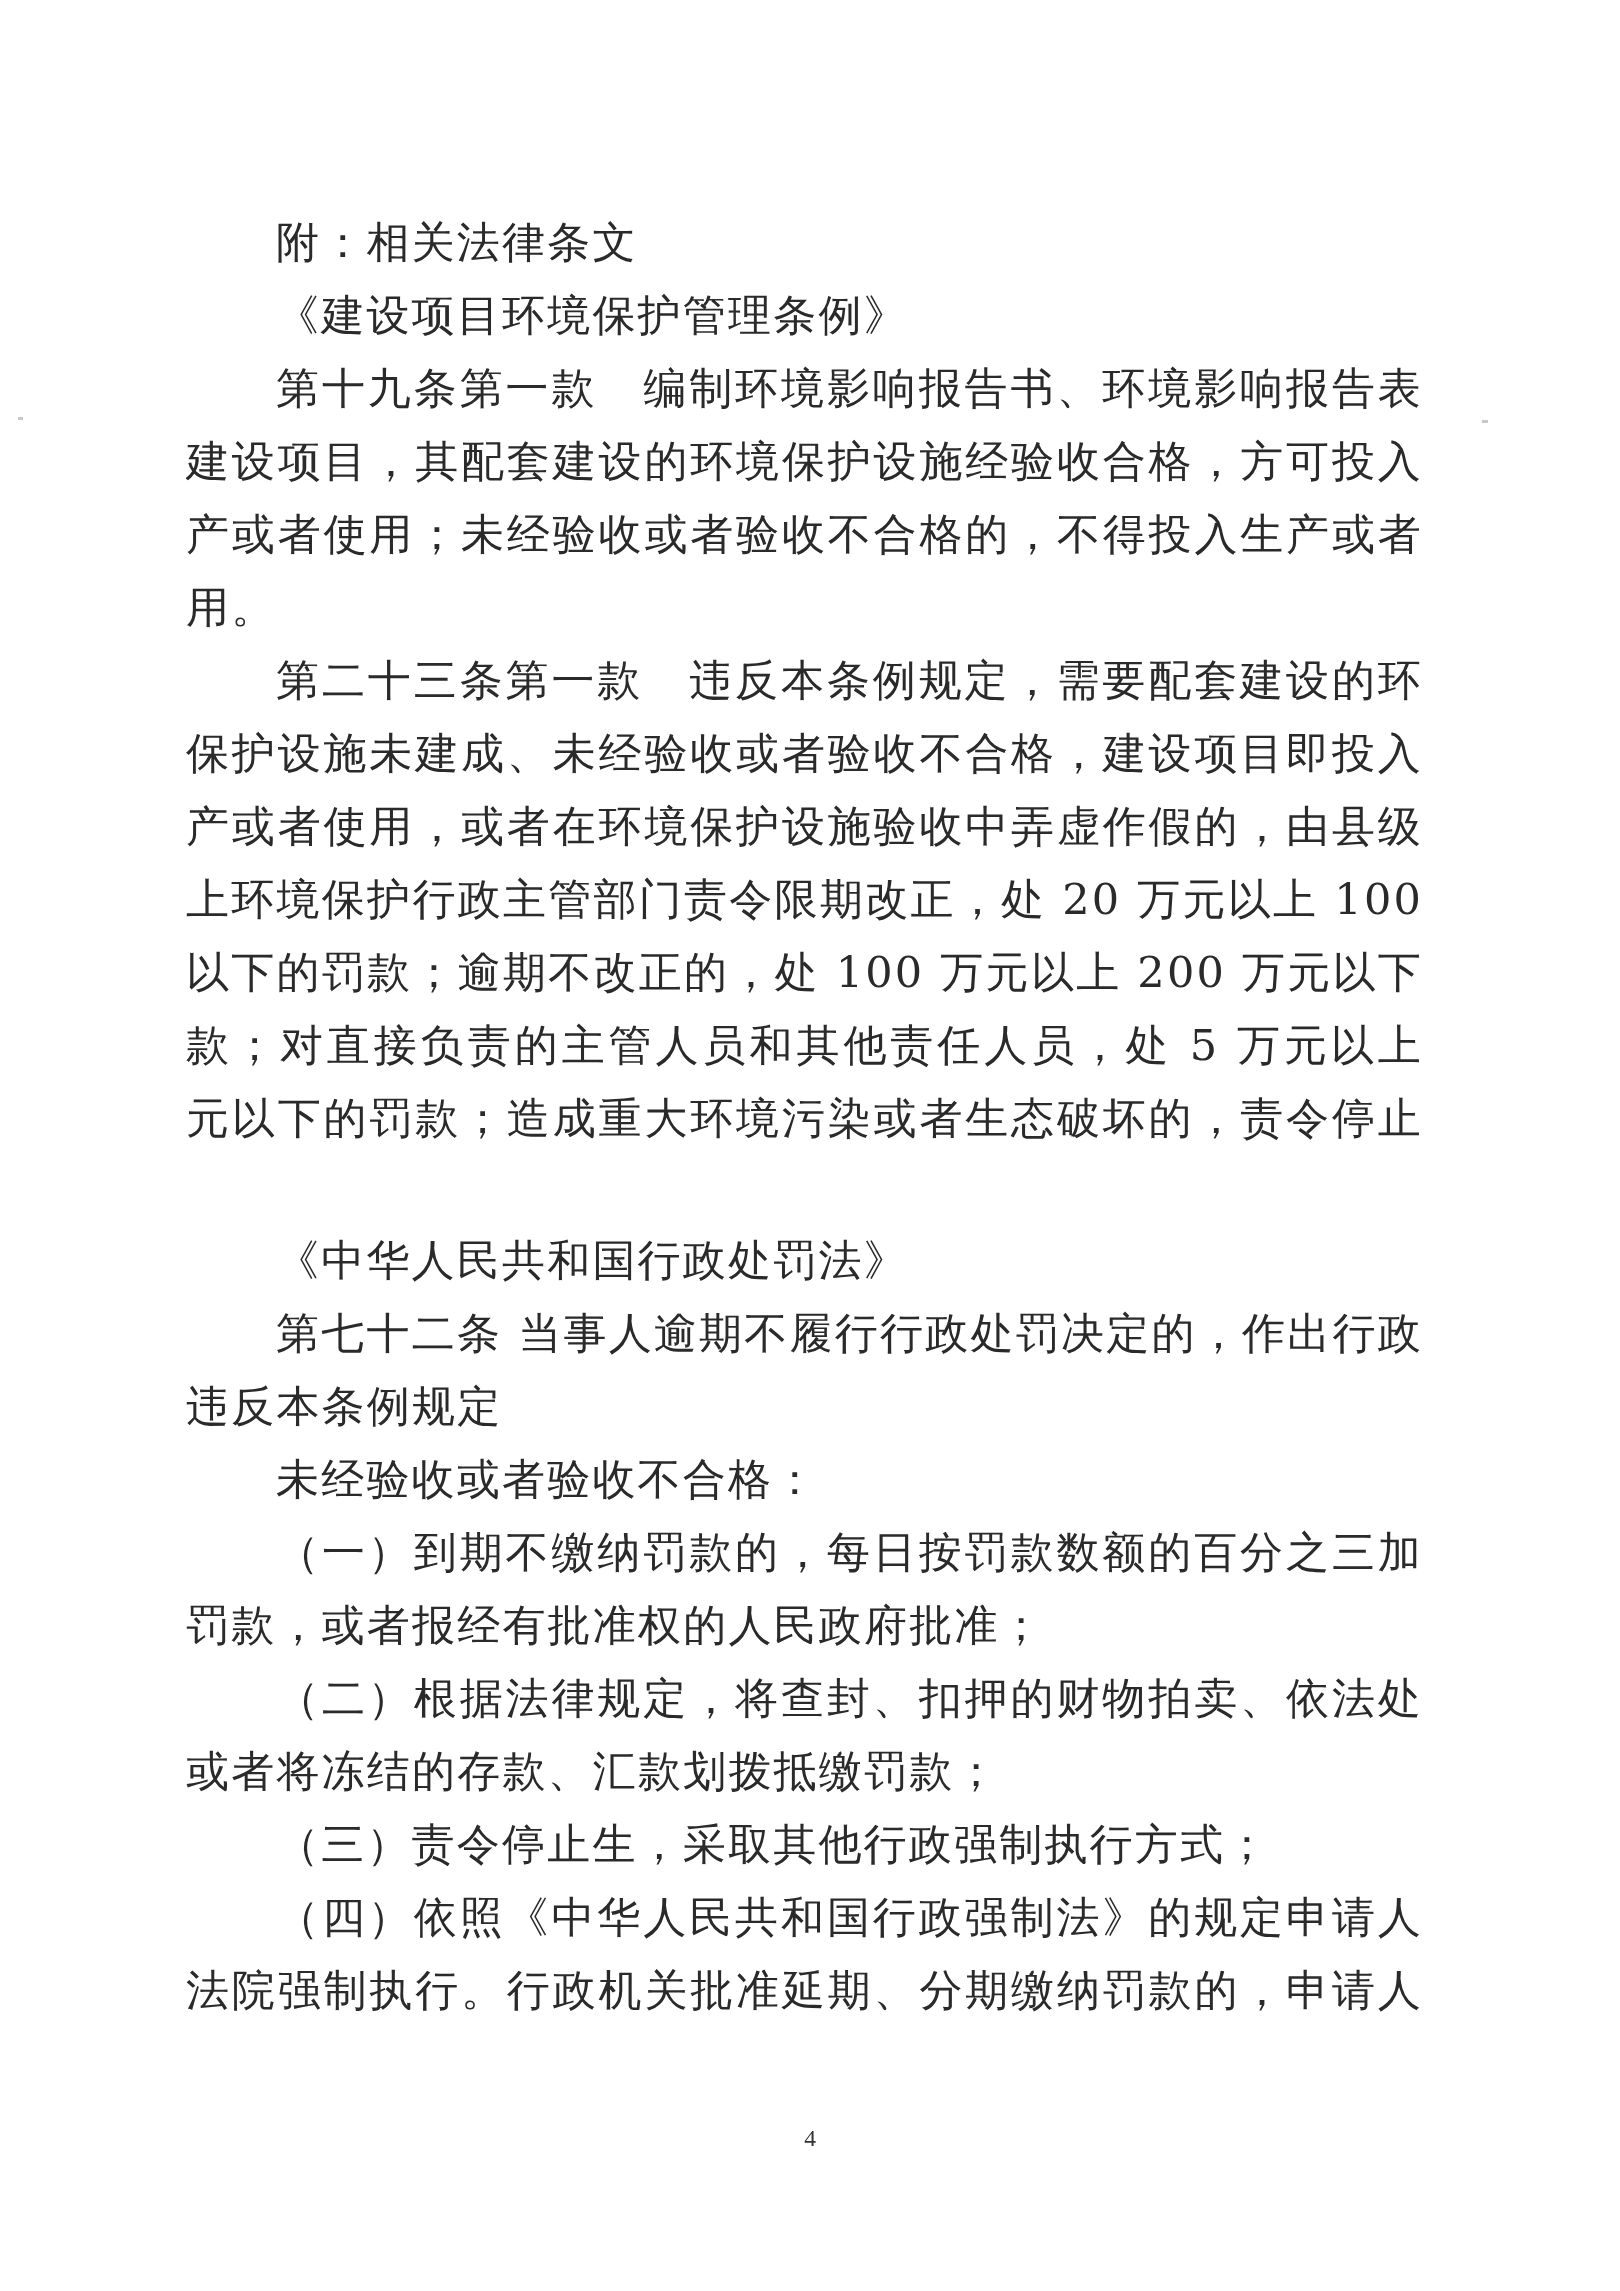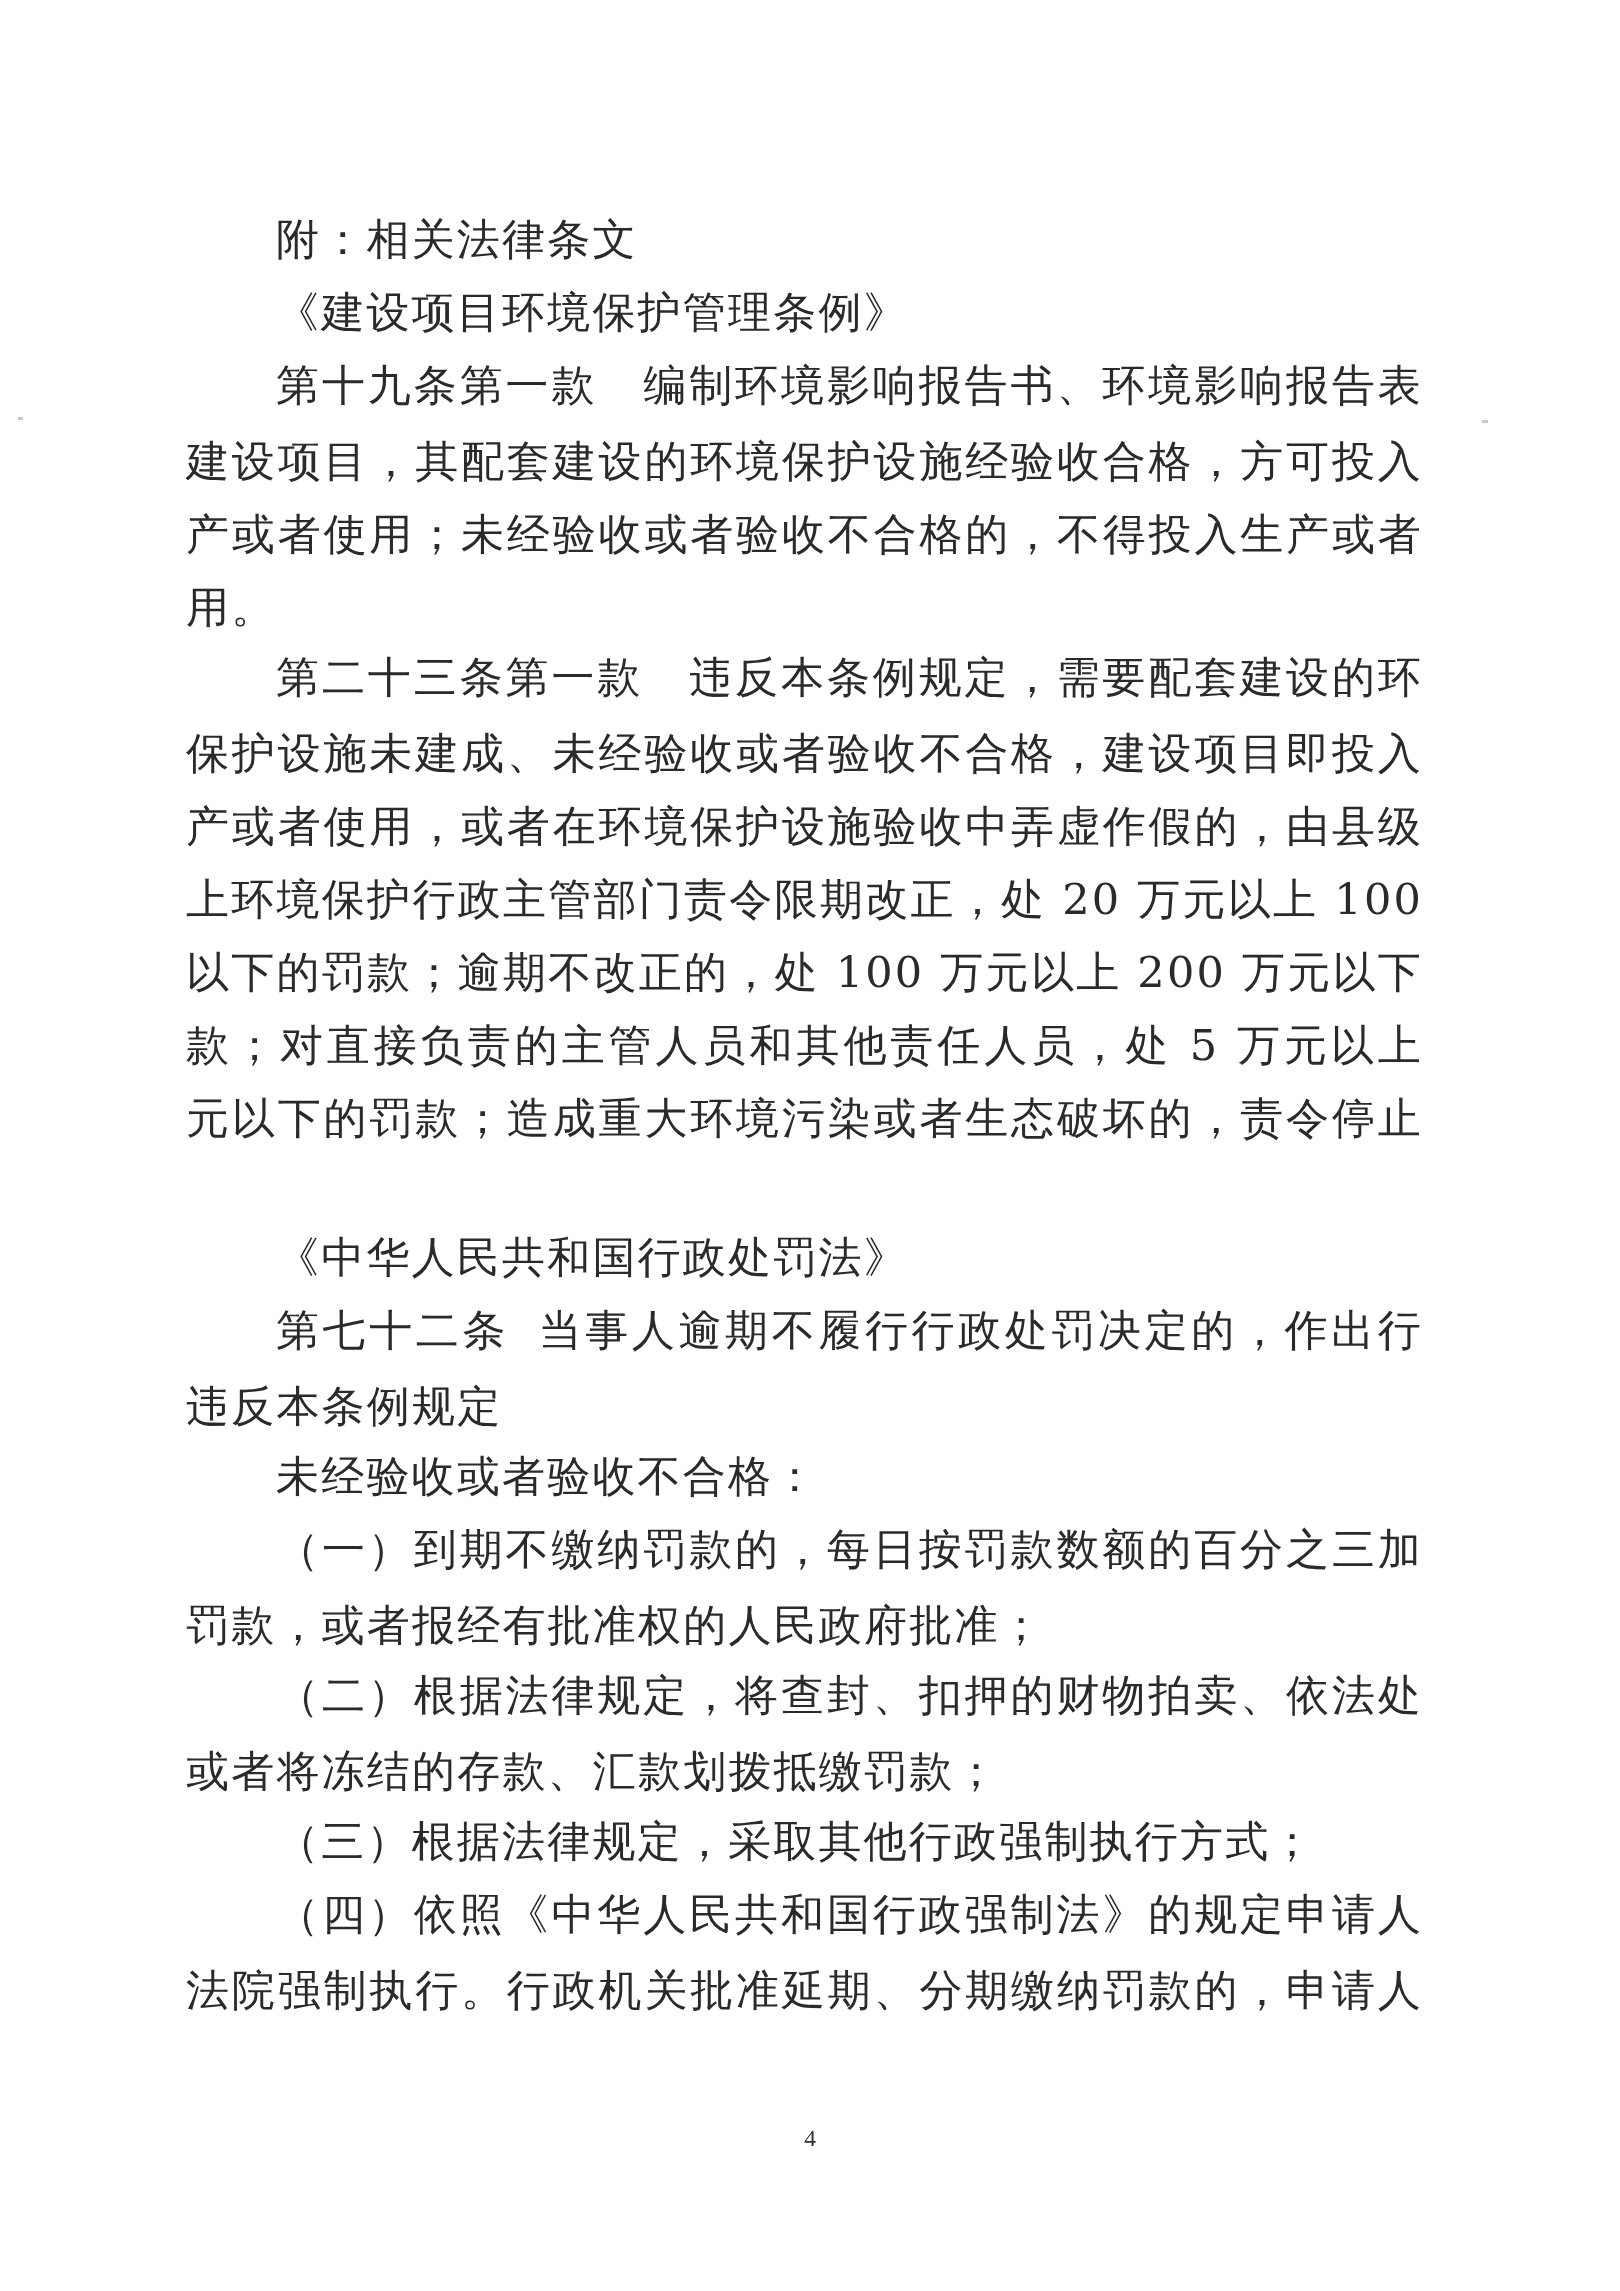--- a/index.html
+++ b/index.html
@@ -22,21 +22,21 @@
     width: 1237px;
   }
   .line {
     font-size: 43px;
     line-height: 73px;
     height: 73px;
     white-space: nowrap;
     letter-spacing: 2.2px;
     overflow: visible;
   }
-  .indent { padding-left: 90px; font-family: Liberation Mono, monospace; }
+  .indent { padding-left: 90px; }
   .just {
     text-align: justify;
     text-align-last: justify;
     white-space: normal;
     overflow: hidden;
   }
   .gap-large { height: 69px; }
   .page-number {
     position: absolute;
     top: 2125px;
@@ -86,21 +86,21 @@
   <div class="line indent just">第七十二条 当事人逾期不履行行政处罚决定的，作出行政处</div>
   <div class="line">违反本条例规定</div>
   <div class="line indent">未经验收或者验收不合格：</div>
 
   <div class="line indent just">（一）到期不缴纳罚款的，每日按罚款数额的百分之三加处</div>
   <div class="line">罚款，或者报经有批准权的人民政府批准；</div>
 
   <div class="line indent just">（二）根据法律规定，将查封、扣押的财物拍卖、依法处理</div>
   <div class="line">或者将冻结的存款、汇款划拨抵缴罚款；</div>
 
-  <div class="line indent">（三）根据法律规定，采取其他行政强制执行方式；</div>
+  <div class="line indent">（三）责令停止生，采取其他行政强制执行方式；</div>
 
   <div class="line indent just">（四）依照《中华人民共和国行政强制法》的规定申请人民</div>
   <div class="line just">法院强制执行。行政机关批准延期、分期缴纳罚款的，申请人民</div>
 
 </div>
 
 <div class="page-number">4</div>
 
 
 </body></html>

